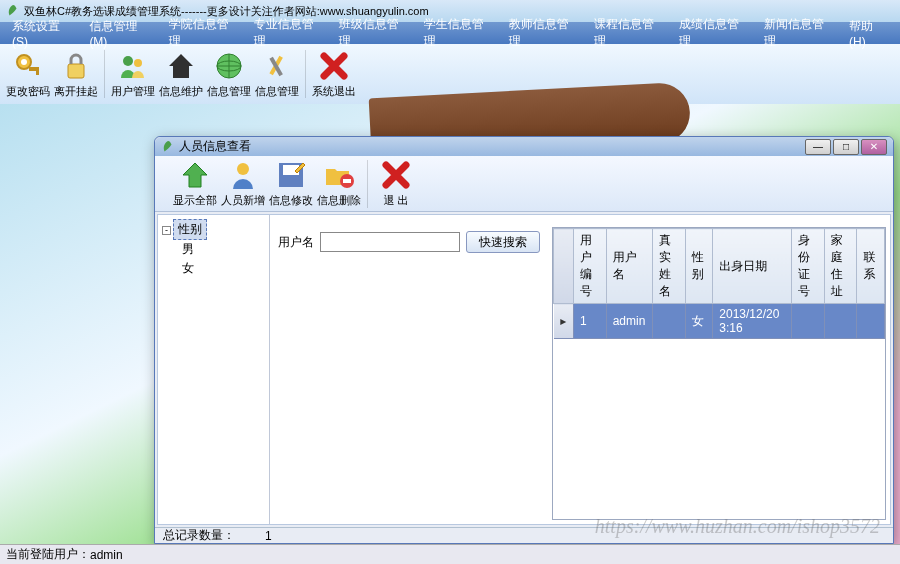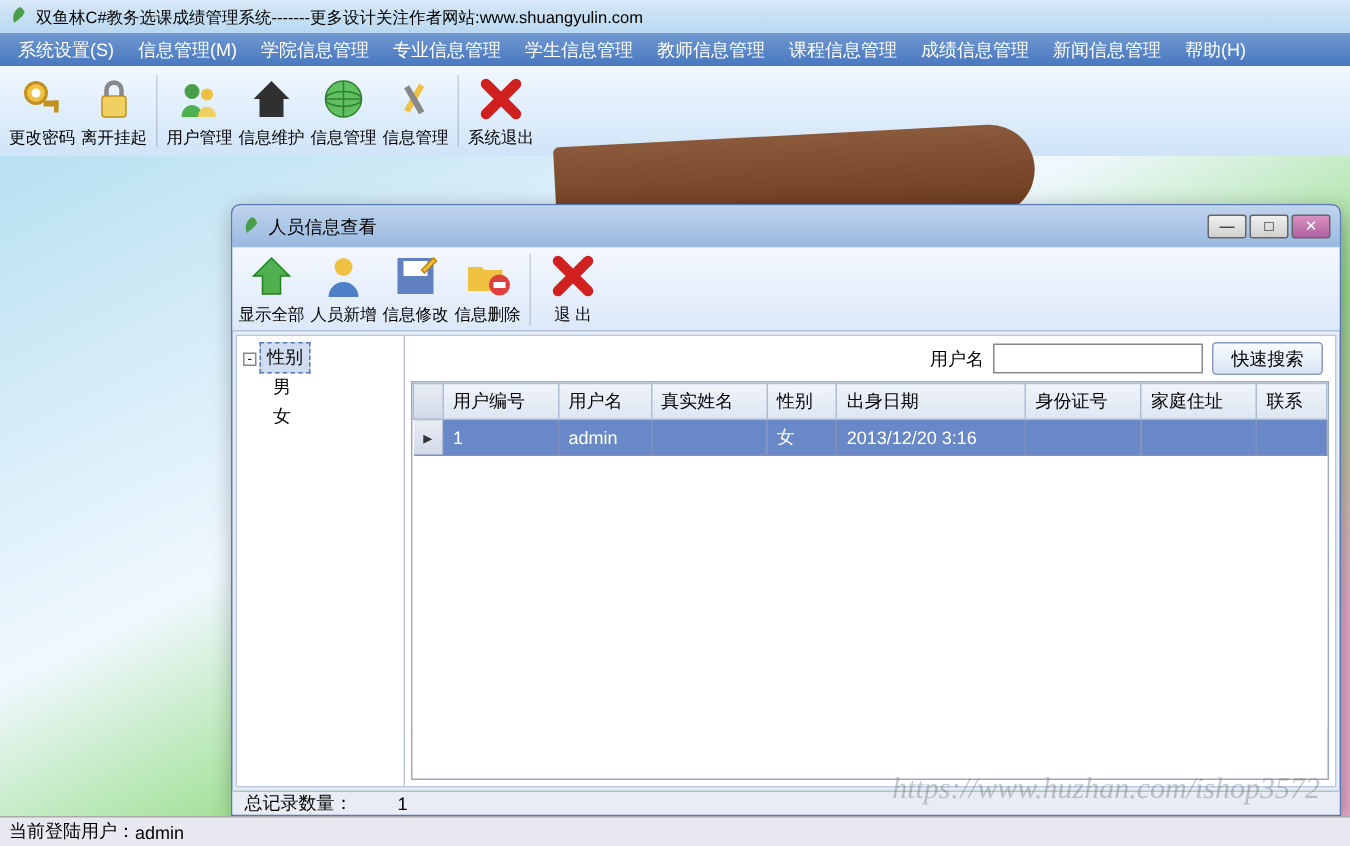--- a/index.html
+++ b/index.html
@@ -21,29 +21,29 @@
 .hair { position: absolute; top: 90px; left: 370px; width: 320px; height: 60px; background: linear-gradient(to bottom, #8b5a3c, #6b3a1c); border-radius: 20px 160px 160px 20px; transform: rotate(-3deg); }
 
 .status-bar { position: absolute; bottom: 0; left: 0; right: 0; height: 20px; background: #e8e8f0; border-top: 1px solid #aaa; display: flex; align-items: center; padding: 0 6px; font-size: 12px; }
 
 .dialog { position: absolute; top: 136px; left: 154px; width: 740px; height: 408px; background: #e8ecf4; border: 1px solid #5878b8; border-radius: 6px 6px 0 0; box-shadow: 2px 4px 14px rgba(0,0,0,0.35); display: flex; flex-direction: column; }
 .dialog-title { height: 28px; background: linear-gradient(to bottom, #c0d4ec, #98b8e0); border-radius: 6px 6px 0 0; display: flex; align-items: center; padding: 0 6px; font-size: 12px; }
 .dialog-title .win-btns { margin-left: auto; display: flex; gap: 2px; }
 .win-btn { width: 26px; height: 16px; border: 1px solid #666; background: linear-gradient(#f0f0f0,#d0d0d0); border-radius: 2px; cursor: pointer; display: flex; align-items: center; justify-content: center; font-size: 10px; }
 .win-btn.close { background: linear-gradient(#d890c0, #b060a0); color: #fff; }
 
-.dialog-toolbar { height: 56px; background: linear-gradient(to bottom, #f4f8ff, #dce8f8); display: flex; align-items: center; padding: 2px 2px; border-bottom: 1px solid #b0c0d8; }
+.dialog-toolbar { height: 56px; background: linear-gradient(to bottom, #f4f8ff, #dce8f8); display: flex; align-items: center; padding: 2px 16px; border-bottom: 1px solid #b0c0d8; }
 
 .dialog-body { flex: 1; display: flex; background: #fff; border: 1px solid #b8c8e0; margin: 2px; }
 .tree-panel { width: 112px; border-right: 1px solid #c0c8d8; background: #fff; padding: 4px; }
 .tree-root { border: 1px dashed #5878b8; padding: 1px 4px; background: #d0dcf0; display: inline-block; font-size: 12px; }
 .tree-child { margin-left: 20px; font-size: 12px; padding: 1px 0; cursor: pointer; }
 .tree-toggle { display: inline-block; width: 9px; height: 9px; border: 1px solid #888; text-align: center; line-height: 7px; font-size: 9px; margin-right: 2px; }
 
-.right-panel { flex: 1; display: flex; flex-direction: column; }
+.right-panel { flex: 1; display: flex; flex-direction: row; margin-top: 12px; }
 .search-row { height: 30px; display: flex; align-items: center; justify-content: flex-end; padding: 2px 8px; gap: 6px; }
 .search-row input { width: 140px; height: 20px; border: 1px solid #888; padding: 0 4px; }
 .search-btn { height: 22px; padding: 0 12px; background: linear-gradient(#f8fcff,#d8e4f4); border: 1px solid #8898c0; border-radius: 3px; cursor: pointer; font-size: 12px; }
 
 .grid { flex: 1; border: 1px solid #9ca8c0; margin: 0 4px 4px; overflow: auto; background: #fff; }
 .grid table { width: 100%; border-collapse: collapse; font-size: 12px; }
 .grid th { background: linear-gradient(#f0f4fa,#dde6f2); border: 1px solid #b0bcd0; padding: 3px 6px; font-weight: normal; text-align: left; }
 .grid td { border-right: 1px solid #8090b8; border-bottom: 1px solid #8090b8; padding: 3px 6px; background: #6888c8; color: #fff; }
 .grid .row-header { width: 20px; background: linear-gradient(#e8ecf4,#d0d8e8); color: #333; text-align: center; }
 .grid-filler { height: 180px; background: #fff; }
@@ -63,20 +63,21 @@
       <path fill="#4a9e4a" d="M8 1 C4 3 2 8 4 13 C6 11 10 9 12 5 C11 3 10 1 8 1"></path>
     </svg>
   <span>双鱼林C#教务选课成绩管理系统-------更多设计关注作者网站:www.shuangyulin.com</span>
 </div>
 
 <div class="menu-bar">
   <span class="menu-item">系统设置(S)</span>
   <span class="menu-item">信息管理(M)</span>
   <span class="menu-item">学院信息管理</span>
   <span class="menu-item">专业信息管理</span>
+  <span class="menu-item">班级信息管理</span>
   <span class="menu-item">学生信息管理</span>
   <span class="menu-item">教师信息管理</span>
   <span class="menu-item">课程信息管理</span>
   <span class="menu-item">成绩信息管理</span>
   <span class="menu-item">新闻信息管理</span>
   <span class="menu-item">帮助(H)</span>
 </div>
 
 <div class="toolbar">
   <div class="tool-btn">

